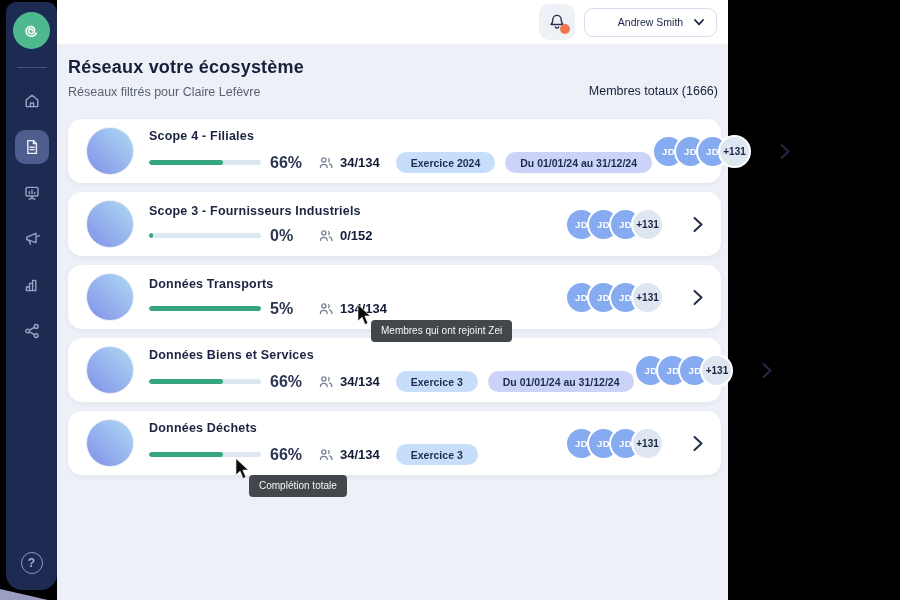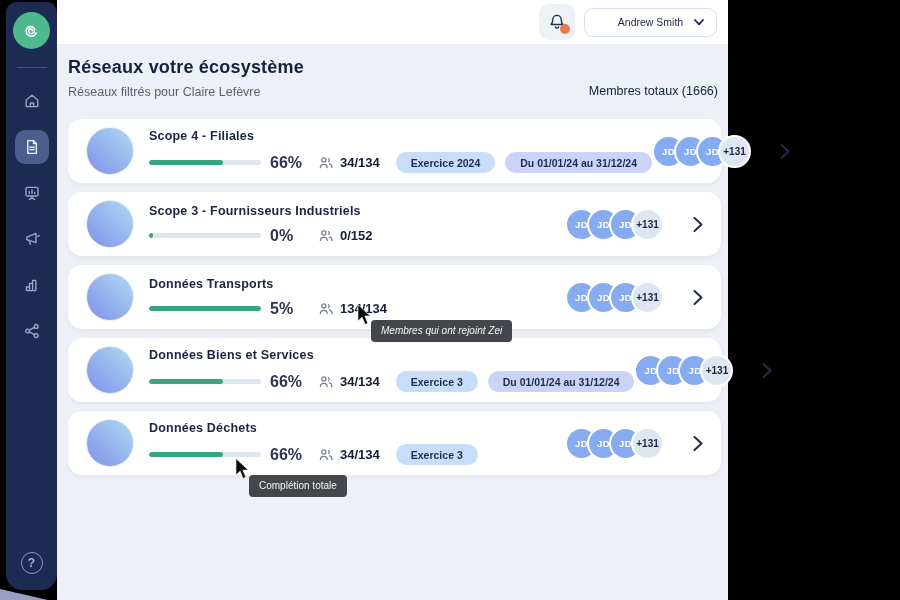--- a/index.html
+++ b/index.html
@@ -355,20 +355,20 @@
           <path d="M3.5 2 L10.5 8.5 L3.5 15"></path>
         </svg>
       </div>
     </div>
   </div>
   </div>
 
   <svg class="cursor" style="left:355px; top:304px;" width="18" height="22" viewBox="0 0 13 20">
     <path d="M1 0.5 L1 15.5 L4.8 12 L7.4 18.6 L10 17.5 L7.3 11 L12.3 11 Z" fill="#0b0b0b" stroke="#fff" stroke-width="0.6"></path>
   </svg>
-  <div class="tooltip" style="left:371px; top:320px;font-style:italic;">Membres qui ont rejoint Zei</div>
+  <div class="tooltip" style="left:371px; top:320px;">Membres qui ont rejoint Zei</div>
 
   <svg class="cursor" style="left:233px; top:458px;" width="18" height="22" viewBox="0 0 13 20">
     <path d="M1 0.5 L1 15.5 L4.8 12 L7.4 18.6 L10 17.5 L7.3 11 L12.3 11 Z" fill="#0b0b0b" stroke="#fff" stroke-width="0.6"></path>
   </svg>
   <div class="tooltip" style="left:249px; top:475px;">Complétion totale</div>
 
 </div>
 
 </body></html>

